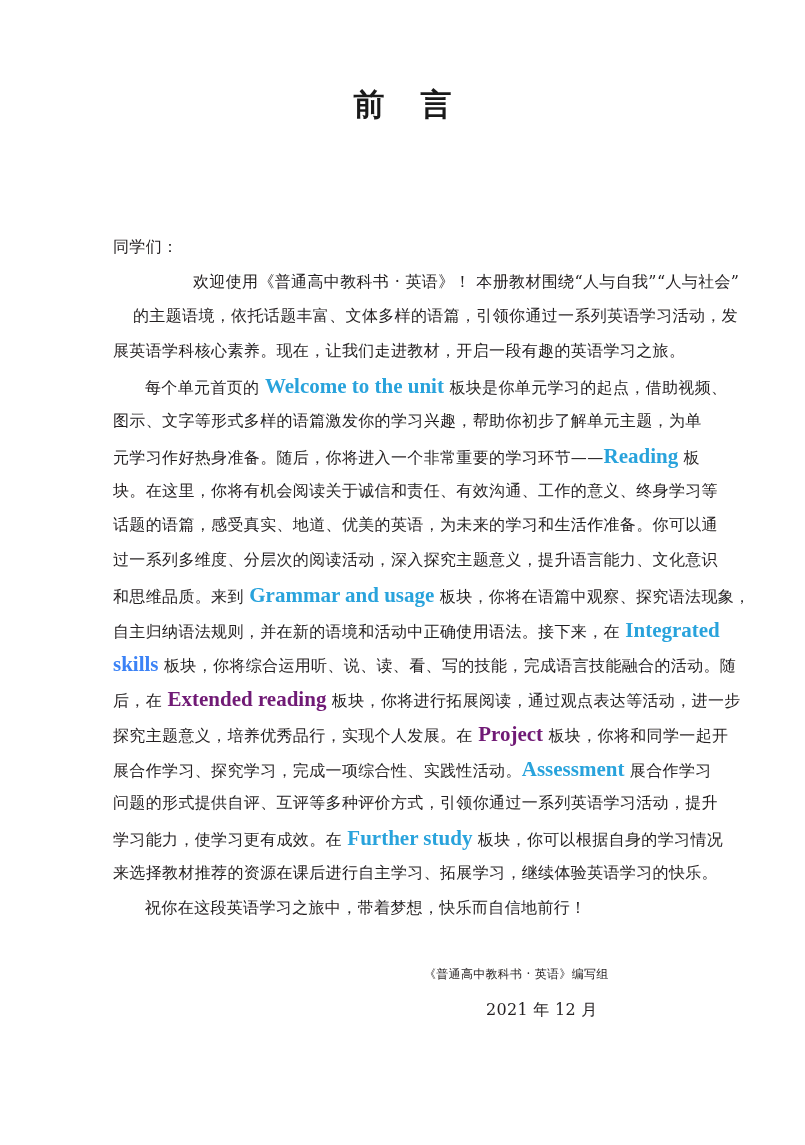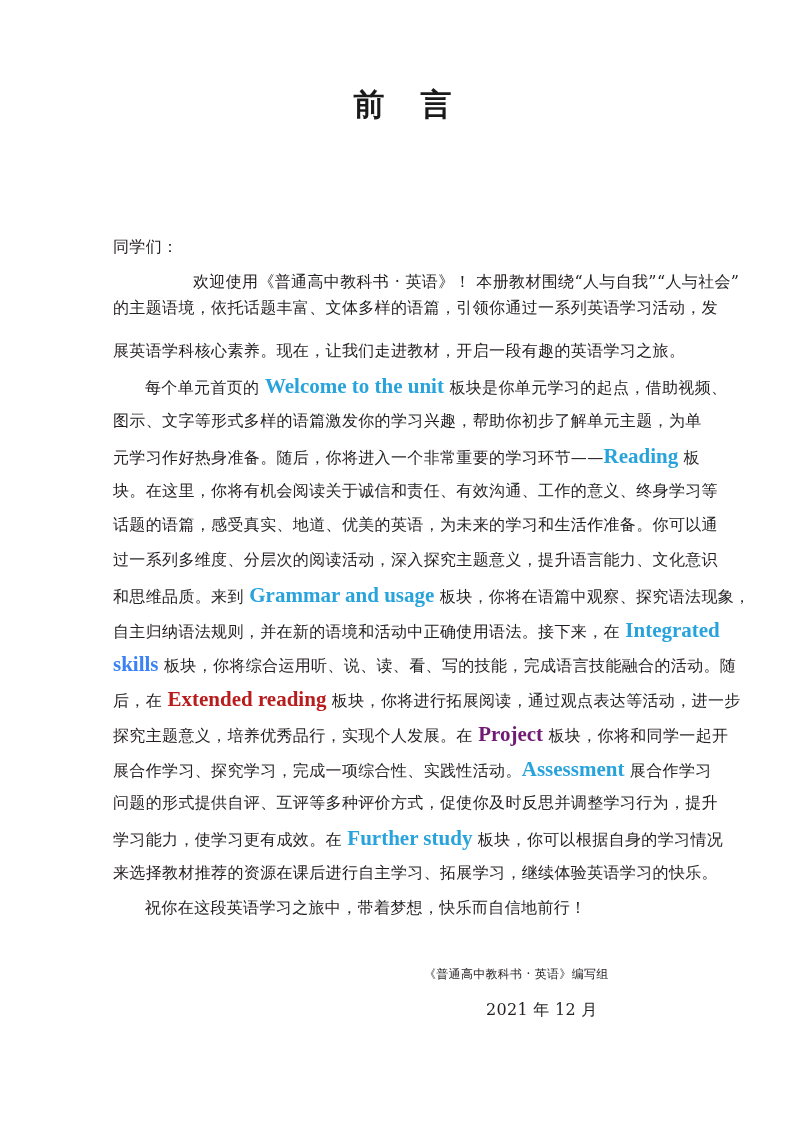--- a/index.html
+++ b/index.html
@@ -19,34 +19,34 @@
   </style>
 </head>
 <body>
 
 <div class="title">前言</div>
 
 <div class="line" style="top:237px">同学们：</div>
 
 <div id="body-lines">
     <div class="line indent justify" style="top: 272px; margin-left: 48px;"><span>欢迎使用《普通高中教科书 · 英语》！ 本册教材围绕“人与自我”“人与社会”</span></div>
-    <div class="line justify" style="top: 298px;"><span>的主题语境，依托话题丰富、文体多样的语篇，引领你通过一系列英语学习活动，发</span></div>
+    <div class="line justify" style="top: 306px; margin-left: 20px;"><span>的主题语境，依托话题丰富、文体多样的语篇，引领你通过一系列英语学习活动，发</span></div>
     <div class="line" style="top: 341px;"><span>展英语学科核心素养。现在，让我们走进教材，开启一段有趣的英语学习之旅。</span></div>
     <div class="line indent justify" style="top: 376px;"><span>每个单元首页的 </span><span class="hl" style="color: rgb(41, 163, 220);">Welcome to the unit</span><span> 板块是你单元学习的起点，借助视频、</span></div>
     <div class="line justify" style="top: 411px;"><span>图示、文字等形式多样的语篇激发你的学习兴趣，帮助你初步了解单元主题，为单</span></div>
     <div class="line justify" style="top: 446px;"><span>元学习作好热身准备。随后，你将进入一个非常重要的学习环节——</span><span class="hl" style="color: rgb(41, 163, 220);">Reading</span><span> 板</span></div>
     <div class="line justify" style="top: 481px;"><span>块。在这里，你将有机会阅读关于诚信和责任、有效沟通、工作的意义、终身学习等</span></div>
     <div class="line justify" style="top: 515px;"><span>话题的语篇，感受真实、地道、优美的英语，为未来的学习和生活作准备。你可以通</span></div>
     <div class="line justify" style="top: 550px;"><span>过一系列多维度、分层次的阅读活动，深入探究主题意义，提升语言能力、文化意识</span></div>
     <div class="line justify" style="top: 585px;"><span>和思维品质。来到 </span><span class="hl" style="color: rgb(41, 163, 220);">Grammar and usage</span><span> 板块，你将在语篇中观察、探究语法现象，</span></div>
     <div class="line justify" style="top: 620px;"><span>自主归纳语法规则，并在新的语境和活动中正确使用语法。接下来，在 </span><span class="hl" style="color: rgb(41, 163, 220);">Integrated</span></div>
     <div class="line justify" style="top: 654px;"><span></span><span class="hl" style="color: #3b82f6;">skills</span><span> 板块，你将综合运用听、说、读、看、写的技能，完成语言技能融合的活动。随</span></div>
-    <div class="line justify" style="top: 689px;"><span>后，在 </span><span class="hl" style="color: #b91c1c;">Extended reading</span><span> 板块，你将进行拓展阅读，通过观点表达等活动，进一步</span></div>
+    <div class="line justify" style="top: 689px;"><span>后，在 </span><span class="hl" style="color: #701a75;">Extended reading</span><span> 板块，你将进行拓展阅读，通过观点表达等活动，进一步</span></div>
     <div class="line justify" style="top: 724px;"><span>探究主题意义，培养优秀品行，实现个人发展。在 </span><span class="hl" style="color: #701a75;">Project</span><span> 板块，你将和同学一起开</span></div>
     <div class="line justify" style="top: 759px;"><span>展合作学习、探究学习，完成一项综合性、实践性活动。</span><span class="hl" style="color: rgb(41, 163, 220);">Assessment</span><span> 展合作学习</span></div>
-    <div class="line justify" style="top: 793px;"><span>问题的形式提供自评、互评等多种评价方式，促使你及时反思并调整学习行为，提升</span></div>
+    <div class="line justify" style="top: 793px;"><span>问题的形式提供自评、互评等多种评价方式，引领你通过一系列英语学习活动，提升</span></div>
     <div class="line justify" style="top: 828px;"><span>学习能力，使学习更有成效。在 </span><span class="hl" style="color: rgb(41, 163, 220);">Further study</span><span> 板块，你可以根据自身的学习情况</span></div>
     <div class="line" style="top: 863px;"><span>来选择教材推荐的资源在课后进行自主学习、拓展学习，继续体验英语学习的快乐。</span></div>
     <div class="line indent" style="top: 898px;"><span>祝你在这段英语学习之旅中，带着梦想，快乐而自信地前行！</span></div>
   </div>
 
 <div class="sign">《普通高中教科书 · 英语》编写组</div>
 <div class="date">2021 年 12 月</div>
 
 </body></html>

